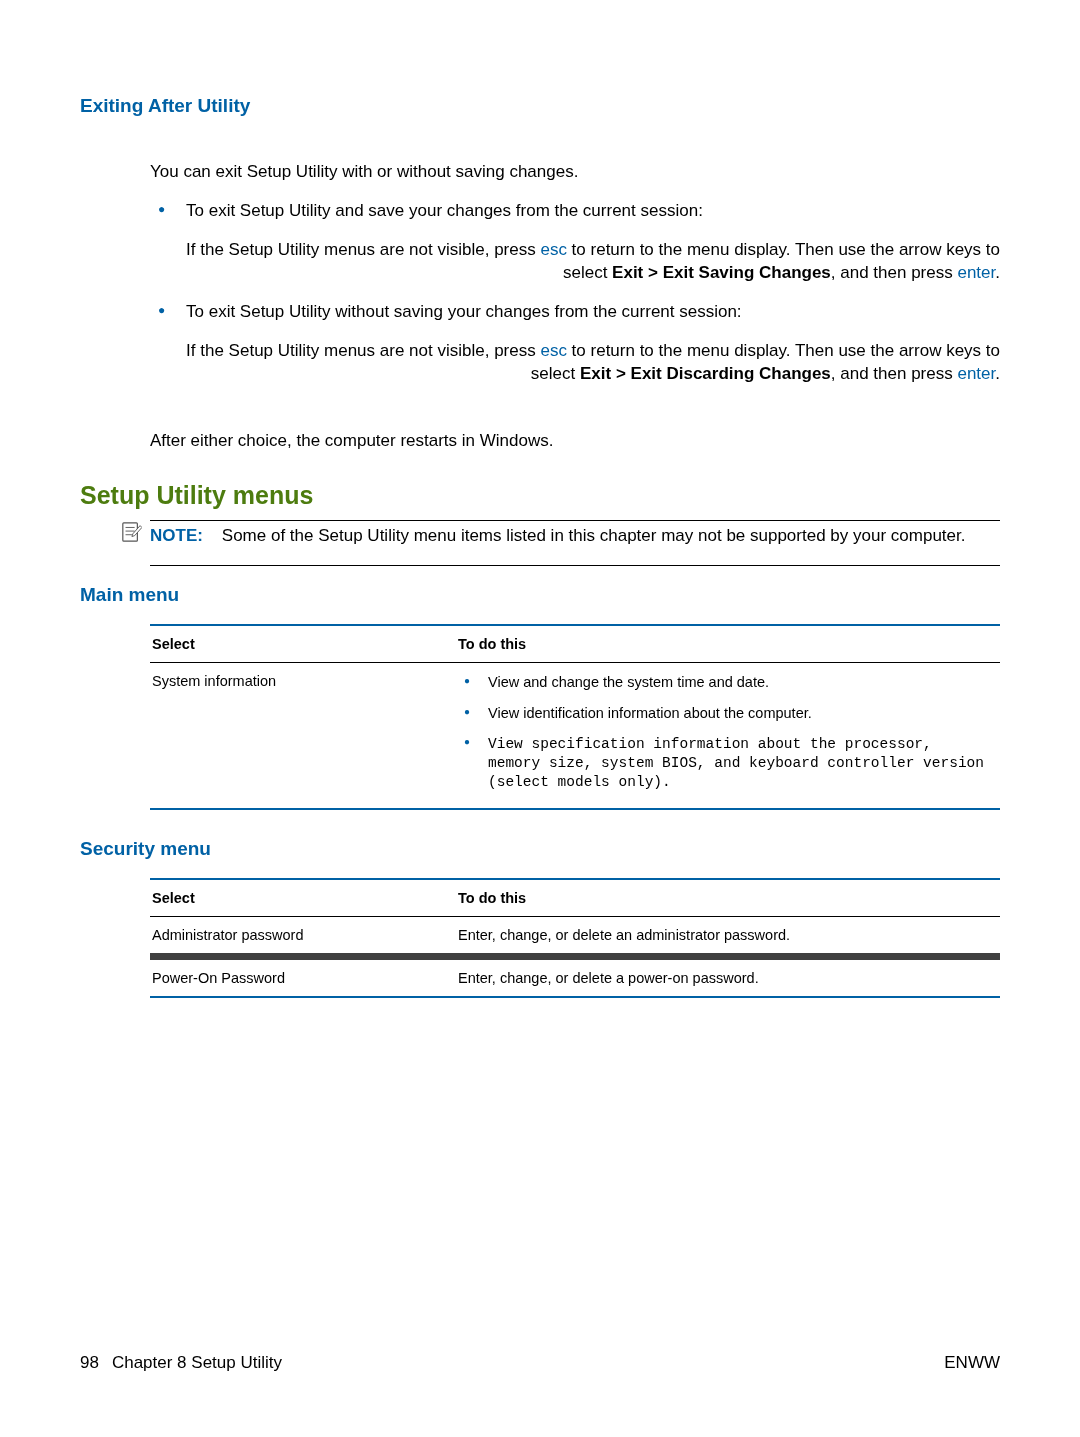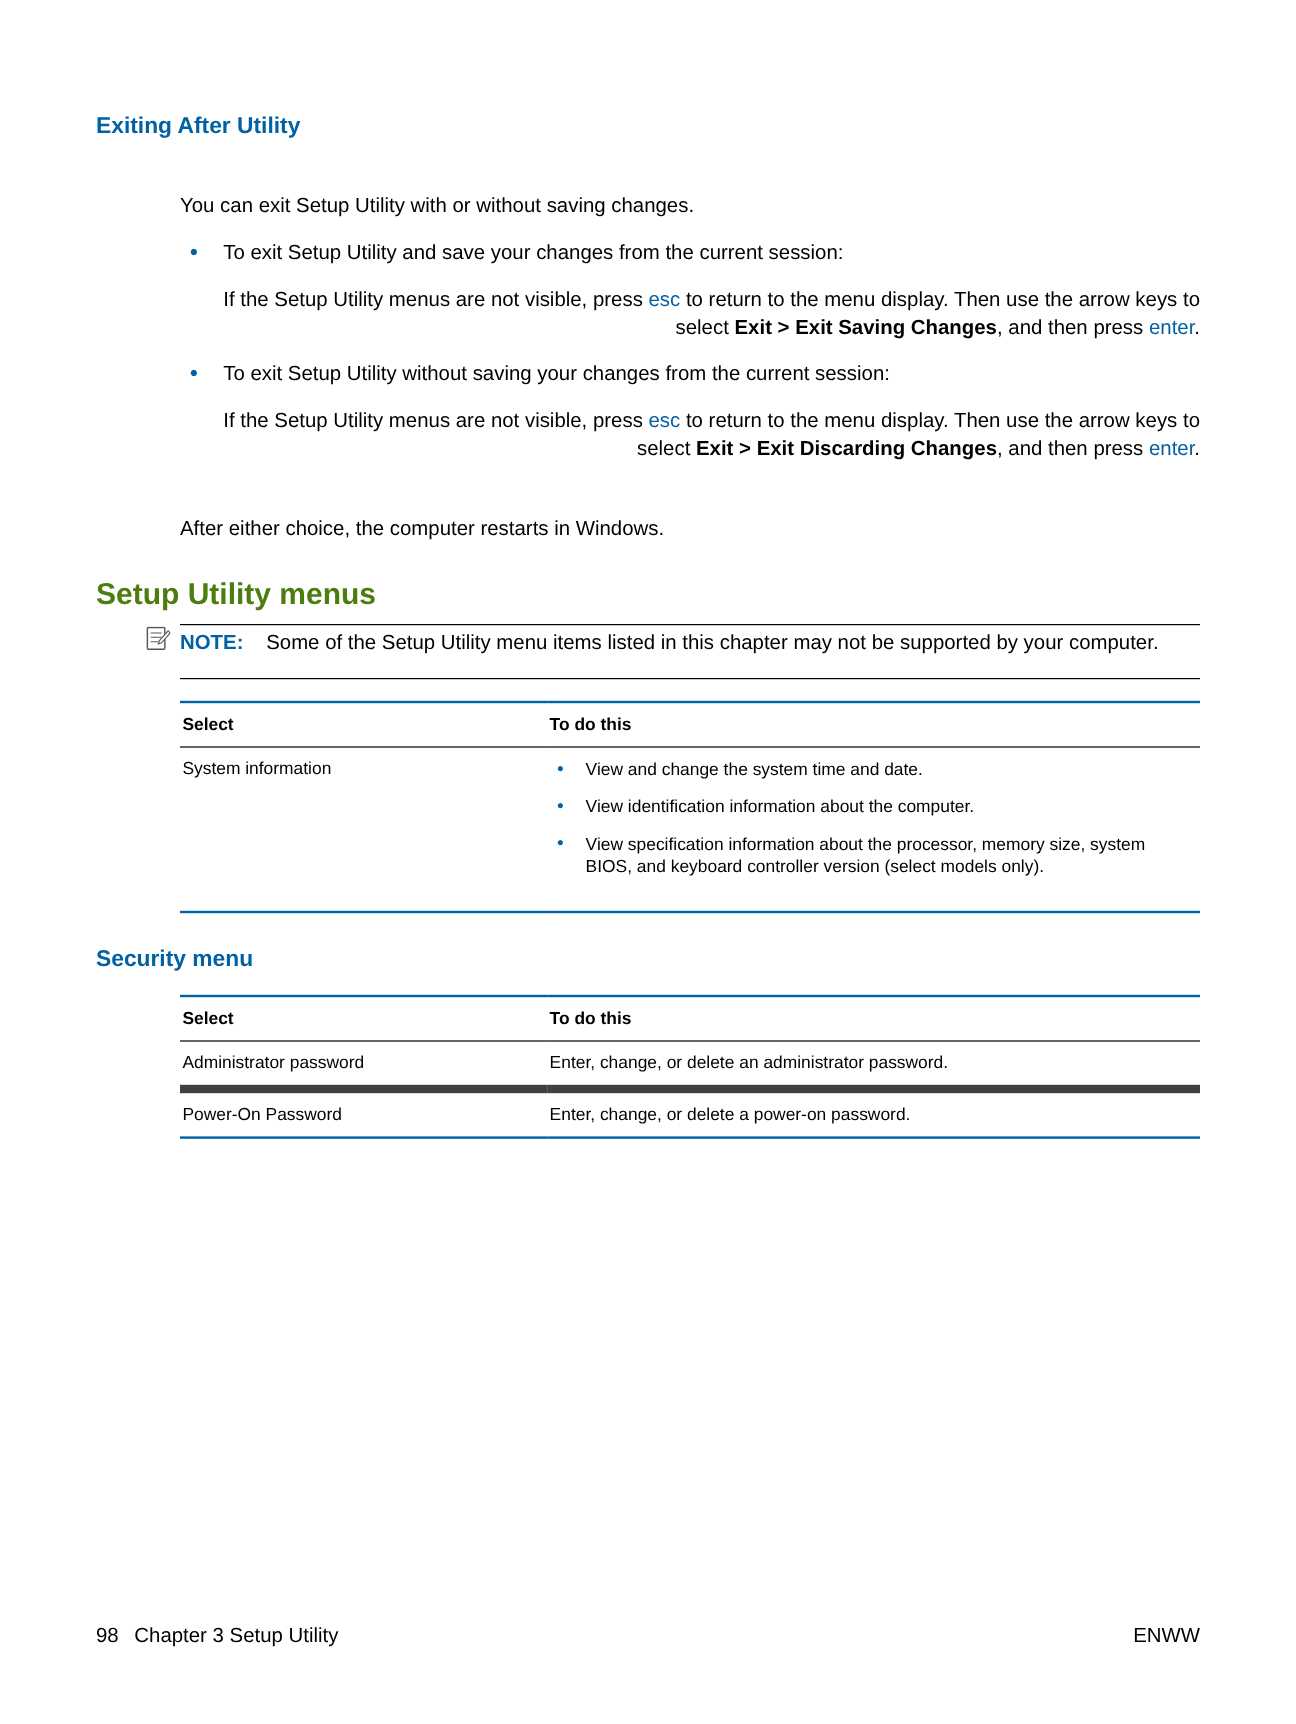--- a/index.html
+++ b/index.html
@@ -104,21 +104,21 @@
     .col-select { width: 36%; }
     .col-do { width: 64%; }
 
     ul.tbl-list { list-style: none; padding: 0; }
     ul.tbl-list > li {
       position: relative;
       padding-left: 30px;
       margin-bottom: 12px;
       line-height: 1.3;
     }
-    ul.tbl-list > li:last-child { margin-bottom: 16px; }
+    ul.tbl-list > li:last-child { margin-bottom: 6px; font-family: Liberation Mono, monospace; }
     ul.tbl-list > li::before {
       content: "●";
       color: #0061a5;
       position: absolute;
       left: 6px;
       top: 1px;
       font-size: 10px;
     }
 
     .footer {
@@ -169,20 +169,21 @@
       <line x1="6" y1="14" x2="13" y2="14" stroke="#555" stroke-width="1"></line>
       <path d="M 14 13 L 22 4 L 24 6 L 16 15 L 13 16 Z" fill="#fff" stroke="#555" stroke-width="1"></path>
     </svg>
     <div class="note-content note-rule-top note-rule-bot">
       <span class="note-label">NOTE:</span>
       <span>&nbsp;&nbsp;</span>
       <span>Some of the Setup Utility menu items listed in this chapter may not be supported by your computer.</span>
     </div>
   </div>
 
+  <h3 class="h3-blue">Main menu</h3>
 
   <table class="menu-table">
     <colgroup>
         <col class="col-select">
         <col class="col-do">
       </colgroup>
     <thead>
       <tr class="tbl-top tbl-hdr-bot">
         <th>Select</th>
         <th>To do this</th>
@@ -225,16 +226,16 @@
         <td>Enter, change, or delete a power-on password.</td>
       </tr>
     </tbody>
   </table>
 
 </div>
 
 <div class="footer">
   <div class="footer-left">
     <span>98</span>
-    <span>Chapter 3   Setup Utility</span>
+    <span>Chapter 8   Setup Utility</span>
   </div>
   <span>ENWW</span>
 </div>
 
 </body></html>

